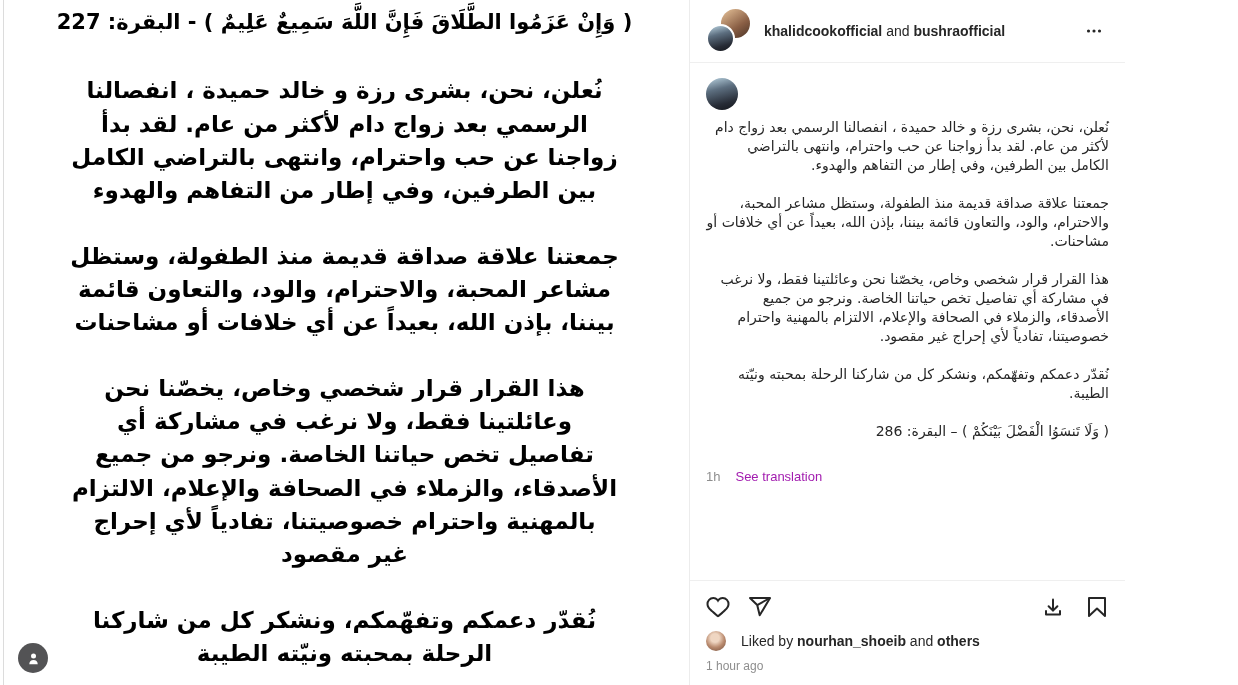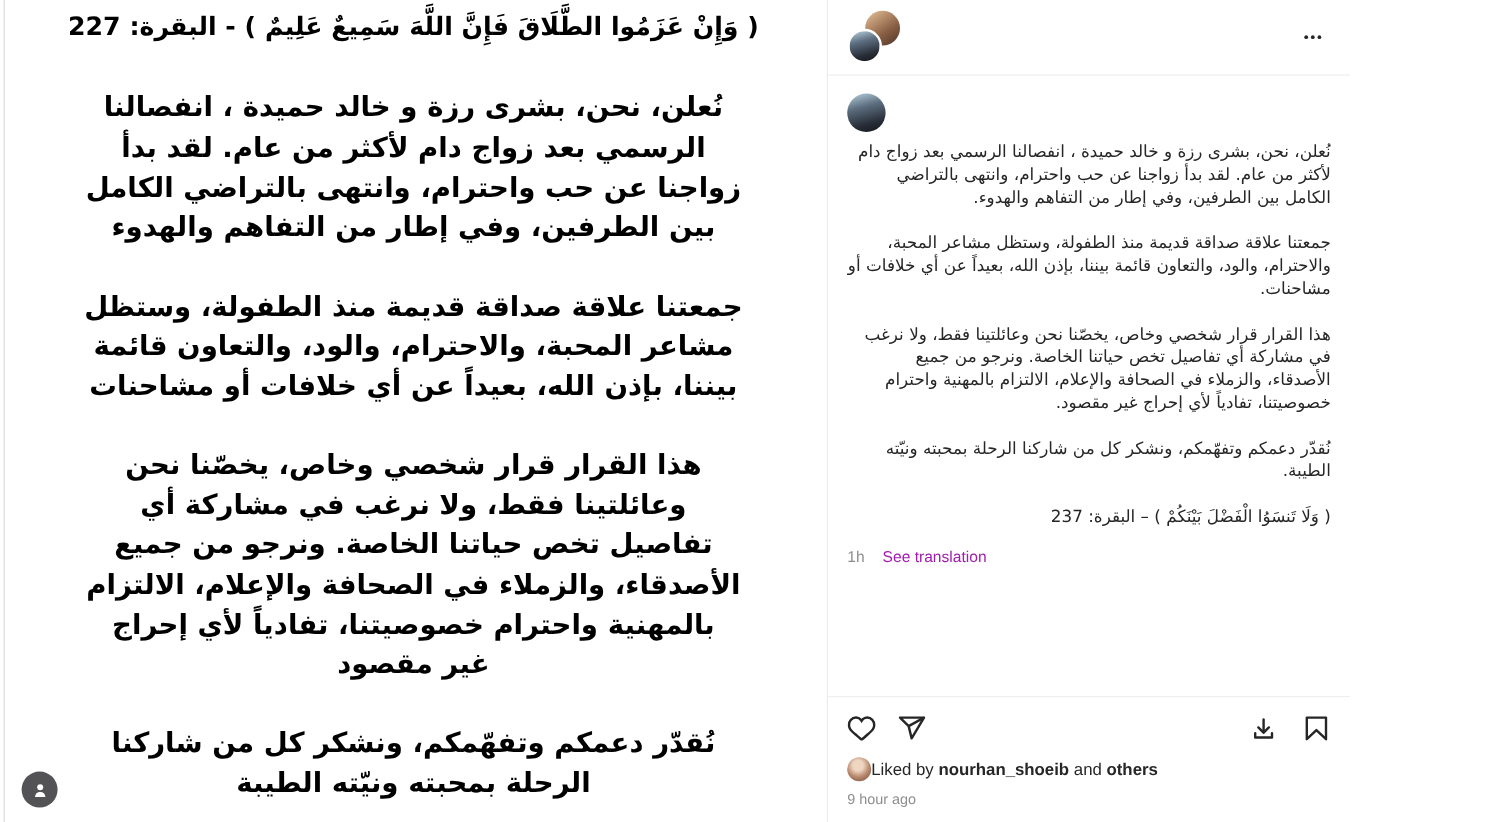--- a/index.html
+++ b/index.html
@@ -56,31 +56,31 @@
     overflow:hidden; position:relative;
   }
   .cap-avatar {
     float:left; width:32px; height:32px; border-radius:50%; margin:1px 12px 8px 0;
     background:linear-gradient(165deg,#aec6d4 5%,#5d6f80 35%,#272c36 75%,#14161c 100%);
     cursor:pointer;
   }
   .cap-first { direction:ltr; unicode-bidi:plaintext; }
   .cap-para { direction:rtl; text-align:right; margin:19px 0 0; clear:left;
     font-family:"DejaVu Sans","Liberation Sans",sans-serif; }
-  .cap-meta { margin-top:13px; display:flex; gap:15px; font-size:13px; color:#8e8e8e; }
+  .cap-meta { margin-top:26px; display:flex; gap:15px; font-size:13px; color:#8e8e8e; }
   .see-translation { cursor:pointer; color:#a21caf; }
 
   .bottom-block { flex:0 0 auto; border-top:1px solid #efefef; padding:6px 16px 12px; }
   .actions { display:flex; align-items:center; padding:8px 0 4px; }
   .act-left { display:flex; gap:18px; }
   .act-right { margin-left:auto; display:flex; gap:20px; }
   .icon-btn { cursor:pointer; display:flex; padding:0; background:none; border:none; }
   .icon-btn svg { display:block; }
 
-  .liked-row { display:flex; align-items:center; gap:0; font-size:14px; margin-top:8px; }
+  .liked-row { display:flex; align-items:center; gap:15px; font-size:14px; margin-top:8px; }
   .liked-av { width:20px; height:20px; border-radius:50%; flex:0 0 auto; cursor:pointer;
     background:radial-gradient(circle at 45% 35%, #efd6c2 25%, #b98a6e 55%, #6e4a38 100%); }
   .time-row { font-size:12px; color:#8e8e8e; margin-top:8px; }
 </style>
 </head>
 <body>
 
 <div class="wrap">
   <div class="edge-line"></div>
 
@@ -101,38 +101,41 @@
     </div>
   </div>
 
   <div class="panel">
 
     <div class="p-header">
       <div class="avatars-duo">
         <div class="av av-bushra"></div>
         <div class="av av-khalid"></div>
       </div>
+      <div class="h-title">
+        <span class="uname">khalidcookofficial</span><span> and </span><span class="uname">bushraofficial</span>
+      </div>
       <div class="dots-btn">
         <span style="display:flex;">
           <svg width="22" height="22" viewBox="0 0 24 24" fill="#262626">
             <circle cx="6" cy="12" r="1.7"></circle>
               <circle cx="12" cy="12" r="1.7"></circle>
               <circle cx="18" cy="12" r="1.7"></circle>
           </svg>
         </span>
       </div>
     </div>
 
     <div class="caption-area">
       <div class="cap-avatar"></div>
       <p class="cap-para">نُعلن، نحن، بشرى رزة و خالد حميدة ، انفصالنا الرسمي بعد زواج دام لأكثر من عام. لقد بدأ زواجنا عن حب واحترام، وانتهى بالتراضي الكامل بين الطرفين، وفي إطار من التفاهم والهدوء.</p>
       <p class="cap-para">جمعتنا علاقة صداقة قديمة منذ الطفولة، وستظل مشاعر المحبة، والاحترام، والود، والتعاون قائمة بيننا، بإذن الله، بعيداً عن أي خلافات أو مشاحنات.</p>
       <p class="cap-para">هذا القرار قرار شخصي وخاص، يخصّنا نحن وعائلتينا فقط، ولا نرغب في مشاركة أي تفاصيل تخص حياتنا الخاصة. ونرجو من جميع الأصدقاء، والزملاء في الصحافة والإعلام، الالتزام بالمهنية واحترام خصوصيتنا، تفادياً لأي إحراج غير مقصود.</p>
       <p class="cap-para">نُقدّر دعمكم وتفهّمكم، ونشكر كل من شاركنا الرحلة بمحبته ونيّته الطيبة.</p>
-      <p class="cap-para">( وَلَا تَنسَوُا الْفَضْلَ بَيْنَكُمْ ) – البقرة: 237</p>
+      <p class="cap-para">( وَلَا تَنسَوُا الْفَضْلَ بَيْنَكُمْ ) – البقرة: 286</p>
       <div class="cap-meta">
         <span>1h</span>
         <span class="see-translation">See translation</span>
       </div>
     </div>
 
     <div class="bottom-block">
       <div class="actions">
         <div class="act-left">
           <button class="icon-btn">
@@ -171,16 +174,16 @@
         </div>
       </div>
 
       <div class="liked-row">
         <div class="liked-av"></div>
         <div>
           <span>Liked by </span><span class="uname">nourhan_shoeib</span><span> and </span><span class="uname">others</span>
         </div>
       </div>
 
-      <div class="time-row">9 hour ago</div>
+      <div class="time-row">1 hour ago</div>
     </div>
   </div>
 </div>
 
 </body></html>

